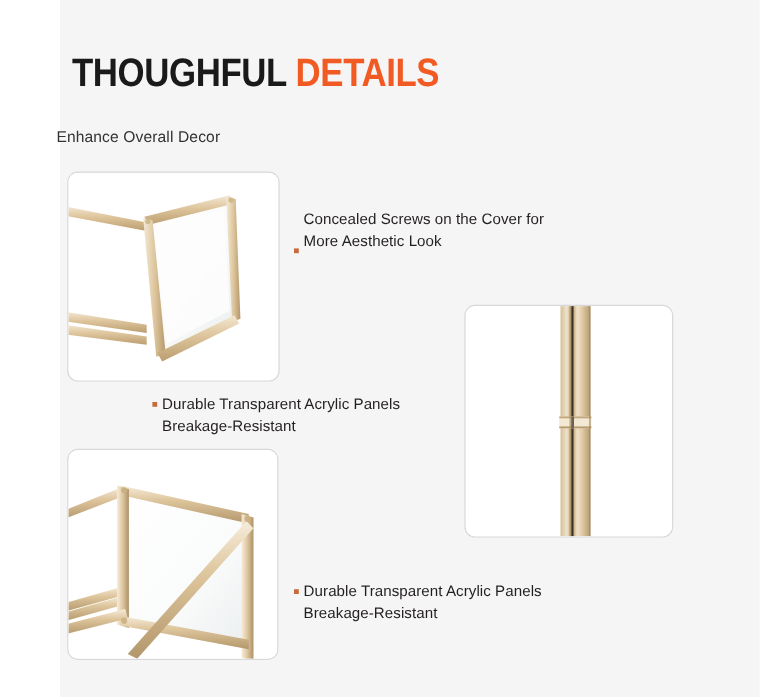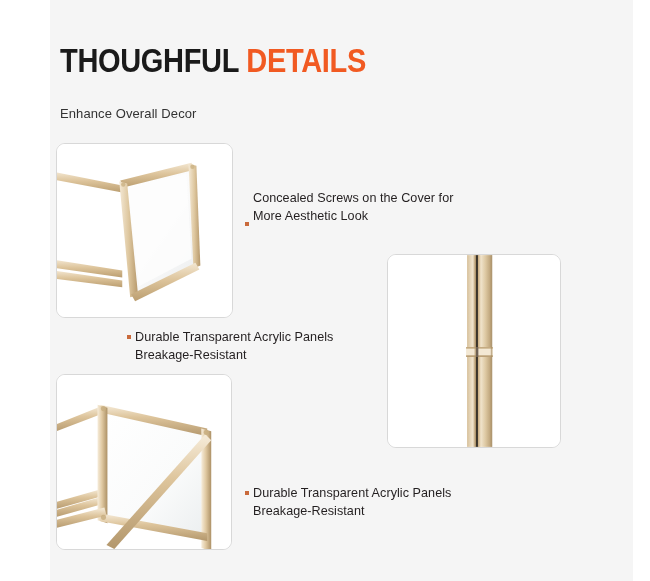--- a/index.html
+++ b/index.html
@@ -45,21 +45,21 @@
     transform-origin: left center;
   }
   .heading .kw-dark {
     color: #1a1a1a;
   }
   .heading .kw-accent {
     color: #f15a22;
   }
   .subheading {
     position: absolute;
-    left: 43px;
+    left: 30px;
     top: 106px;
     font-size: 13px;
     color: #333333;
     letter-spacing: 0.1px;
   }
 
   
   .card {
     position: absolute;
     background: #ffffff;
@@ -89,21 +89,21 @@
     margin-top: 7px;
     border-radius: 0;
   }
   .bullet .btext {
     font-size: 12.6px;
     color: #231f20;
     line-height: 1.45;
     letter-spacing: 0.05px;
     white-space: pre-line;
   }
-  #bullet-1 { left: 228px; top: 189px; width: 268px; align-items: flex-end; }
+  #bullet-1 { left: 228px; top: 174px; width: 268px; align-items: flex-end; }
   #bullet-2 { left: 110px; top: 328px; width: 290px; }
   #bullet-3 { left: 228px; top: 484px; width: 280px; }
 </style>
 </head>
 <body>
 
 <div class="page">
   <div class="canvas"></div>
 
   <div class="heading">

